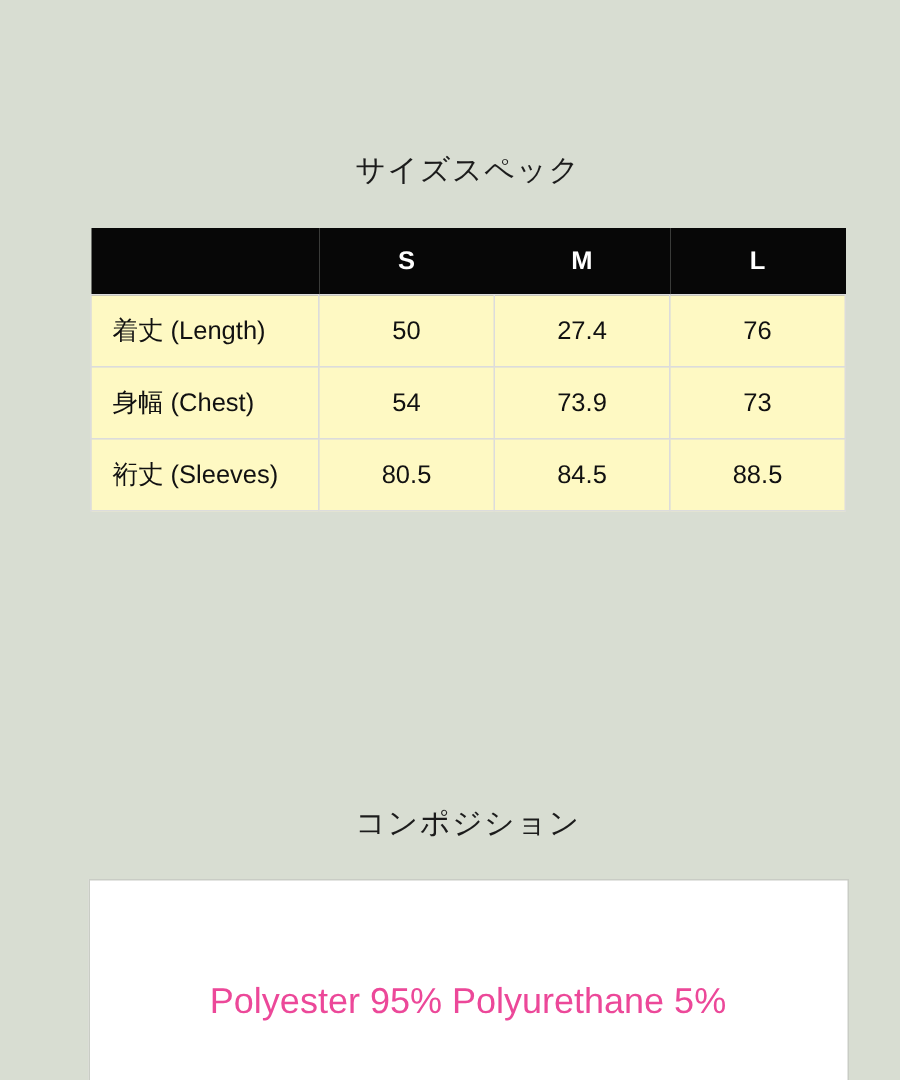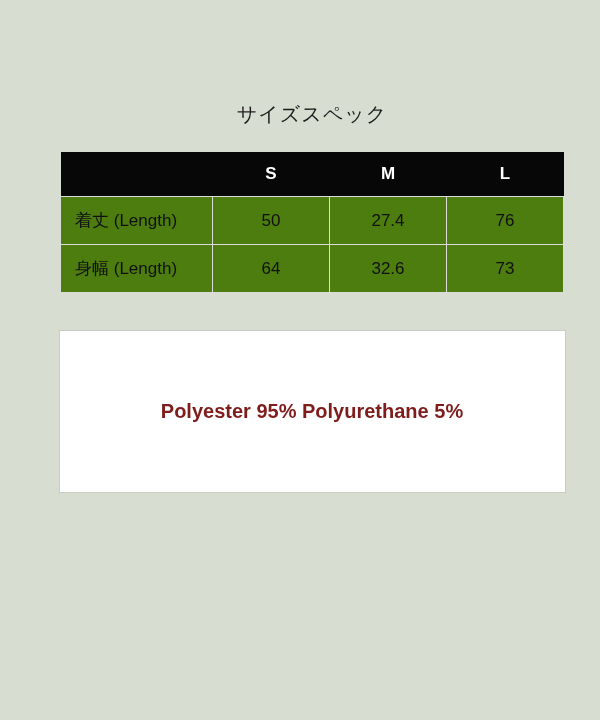--- a/index.html
+++ b/index.html
@@ -34,21 +34,21 @@
   table.size-table thead th {
     background: #070707;
     color: #ffffff;
     font-size: 17px;
     font-weight: 700;
     height: 44px;
     text-align: center;
     border: none;
   }
   table.size-table tbody td {
-    background: #4d7c0f;
+    background: #fef9c3;
     border: 1px solid #dcdcdc;
     height: 45px;
     font-size: 17px;
     text-align: center;
     color: #111111;
   }
   table.size-table tbody td.row-label {
     text-align: left;
     padding-left: 14px;
   }
@@ -59,23 +59,22 @@
     width: 507px;
     height: 163px;
     margin: 13px auto 0 auto;
     background: #ffffff;
     border: 1px solid #c9ccc5;
     display: flex;
     align-items: center;
     justify-content: center;
   }
   .composition-text {
-    font-size: 20px;
-    color: #7f1d1d;
-    font-weight: bold;
+    font-size: 24px;
+    color: #ec4899;
   }
 </style>
 </head>
 <body>
 
 <div class="spec-section">
   <div class="section-title">サイズスペック</div>
 
   <table class="size-table">
     <colgroup>
@@ -93,27 +92,34 @@
       </tr>
     </thead>
     <tbody>
       <tr>
         <td class="row-label">着丈 (Length)</td>
         <td>50</td>
         <td>27.4</td>
         <td>76</td>
       </tr>
       <tr>
-        <td class="row-label">身幅 (Length)</td>
-        <td>64</td>
-        <td>32.6</td>
+        <td class="row-label">身幅 (Chest)</td>
+        <td>54</td>
+        <td>73.9</td>
         <td>73</td>
+      </tr>
+      <tr>
+        <td class="row-label">裄丈 (Sleeves)</td>
+        <td>80.5</td>
+        <td>84.5</td>
+        <td>88.5</td>
       </tr>
     </tbody>
   </table>
 </div>
 
 <div class="composition-section">
+  <div class="section-title">コンポジション</div>
 
   <div class="composition-box">
     <span class="composition-text">Polyester 95% Polyurethane 5%</span>
   </div>
 </div>
 
 </body></html>

